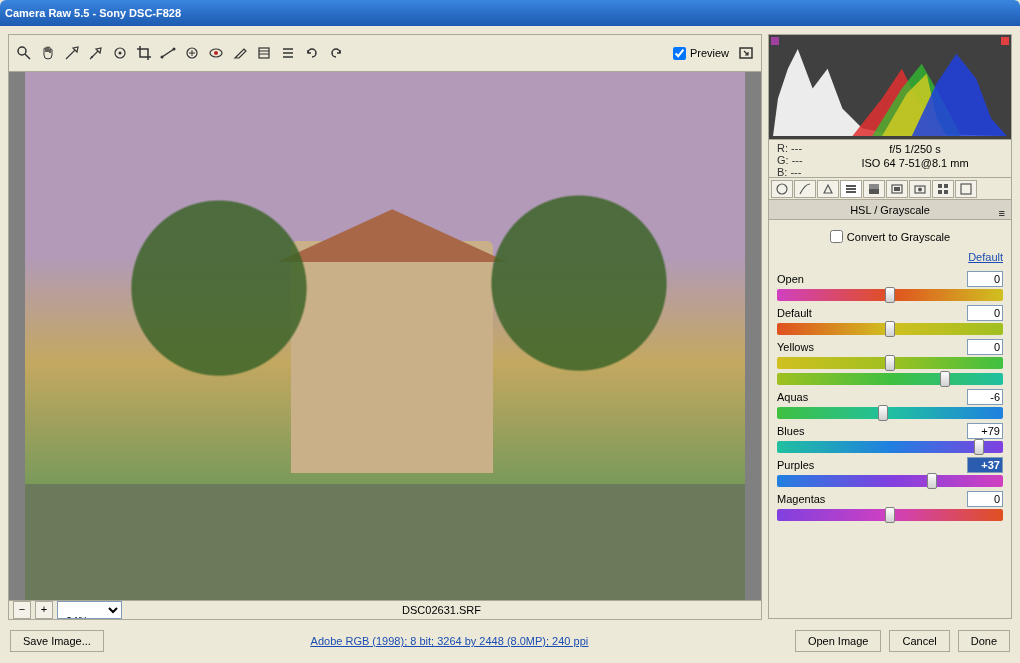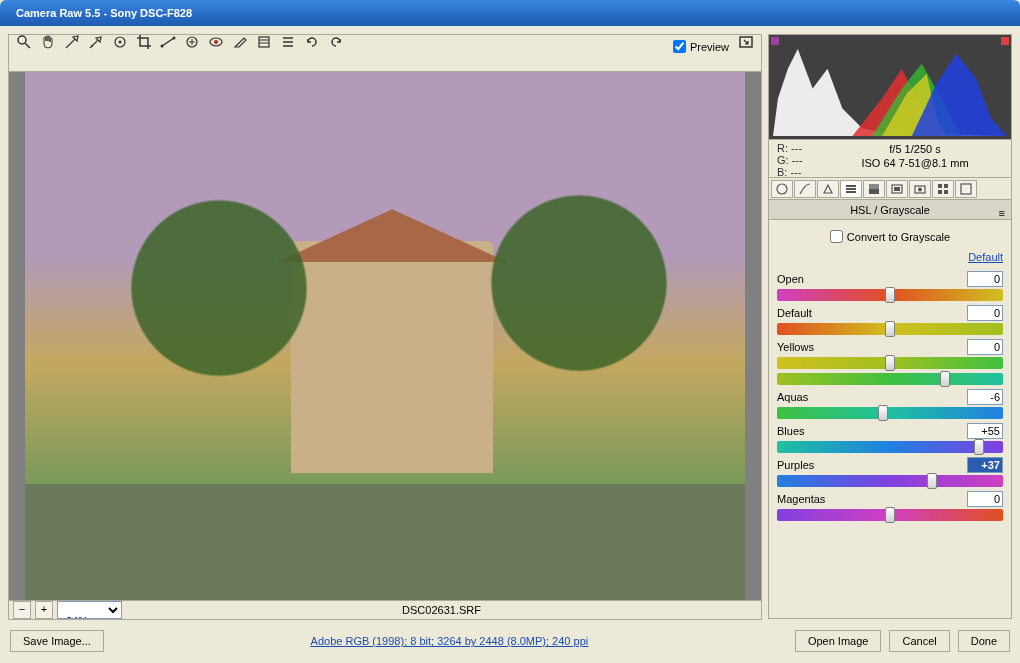--- a/index.html
+++ b/index.html
@@ -1,20 +1,20 @@
 <!DOCTYPE html>
 <html><head>
 <meta charset="utf-8">
 <style>
 * { box-sizing: border-box; margin: 0; padding: 0; font-family: Tahoma, Arial, sans-serif; font-size: 11px; }
 body { background: #ece9d8; width: 1020px; height: 663px; overflow: hidden; }
-.titlebar { height: 26px; background: linear-gradient(to bottom, #3a87e0 0%, #2a6fc8 50%, #1d5bb0 100%); color: #fff; display: flex; align-items: center; padding: 0 16px; font-weight: bold; font-size: 12px; border-radius: 6px 6px 0 0; }
+.titlebar { height: 26px; background: linear-gradient(to bottom, #3a87e0 0%, #2a6fc8 50%, #1d5bb0 100%); color: #fff; display: flex; align-items: center; padding: 0 5px; font-weight: bold; font-size: 12px; border-radius: 6px 6px 0 0; }
 .main { display: flex; height: 601px; padding: 8px; gap: 6px; }
 .left { flex: 1 1 auto; display: flex; flex-direction: column; }
-.toolbar { height: 28px; display: flex; align-items: flex-end; border: 1px solid #aca899; background: #ece9d8; padding: 18px 4px; gap: 2px; }
+.toolbar { height: 28px; display: flex; align-items: center; border: 1px solid #aca899; background: #ece9d8; padding: 18px 4px; gap: 2px; }
 .tool-btn { width: 22px; height: 22px; border: 1px solid transparent; background: transparent; display: flex; align-items: center; justify-content: center; cursor: pointer; }
 .tool-btn svg { width: 16px; height: 16px; }
 .toolbar-spacer { flex: 1; }
 .preview-check { display: flex; align-items: center; gap: 4px; margin-right: 4px; }
 .preview-check input { width: 13px; height: 13px; }
 .canvas { flex: 1; background: #808080; border: 1px solid #aca899; border-top: none; display: flex; align-items: center; justify-content: center; position: relative; }
 .photo { width: 720px; height: 528px; background: linear-gradient(to bottom, #b29ab8 0%, #b29ab8 35%, #c4a860 55%, #7a9a5a 78%, #5a7a6a 100%); position: relative; overflow: hidden; }
 .building { position:absolute; left:37%; top:32%; width:28%; height:44%; background:#c9b088; border-radius:6px 6px 0 0; }
 .roof { position:absolute; left:35%; top:26%; width:32%; height:10%; background:#a86848; clip-path: polygon(50% 0, 100% 100%, 0 100%); }
 .palm1 { position:absolute; left:12%; top:23%; width:30%; height:60%; background: radial-gradient(circle at 50% 30%, rgba(60,100,40,0.85) 0%, rgba(60,100,40,0.85) 35%, transparent 36%); }
@@ -322,21 +322,21 @@
               <span class="slider-label">Aquas</span>
               <span class="slider-val">-6</span>
             </div>
             <div class="slider-track grad-aquas">
               <div class="slider-thumb" style="left:47%"></div>
             </div>
           </div>
           <div class="slider-row">
             <div class="slider-head">
               <span class="slider-label">Blues</span>
-              <span class="slider-val">+55</span>
+              <span class="slider-val">+79</span>
             </div>
             <div class="slider-track grad-blues">
               <div class="slider-thumb" style="left:89.5%"></div>
             </div>
           </div>
           <div class="slider-row">
             <div class="slider-head">
               <span class="slider-label">Purples</span>
               <span class="slider-val sel">+37</span>
             </div>

